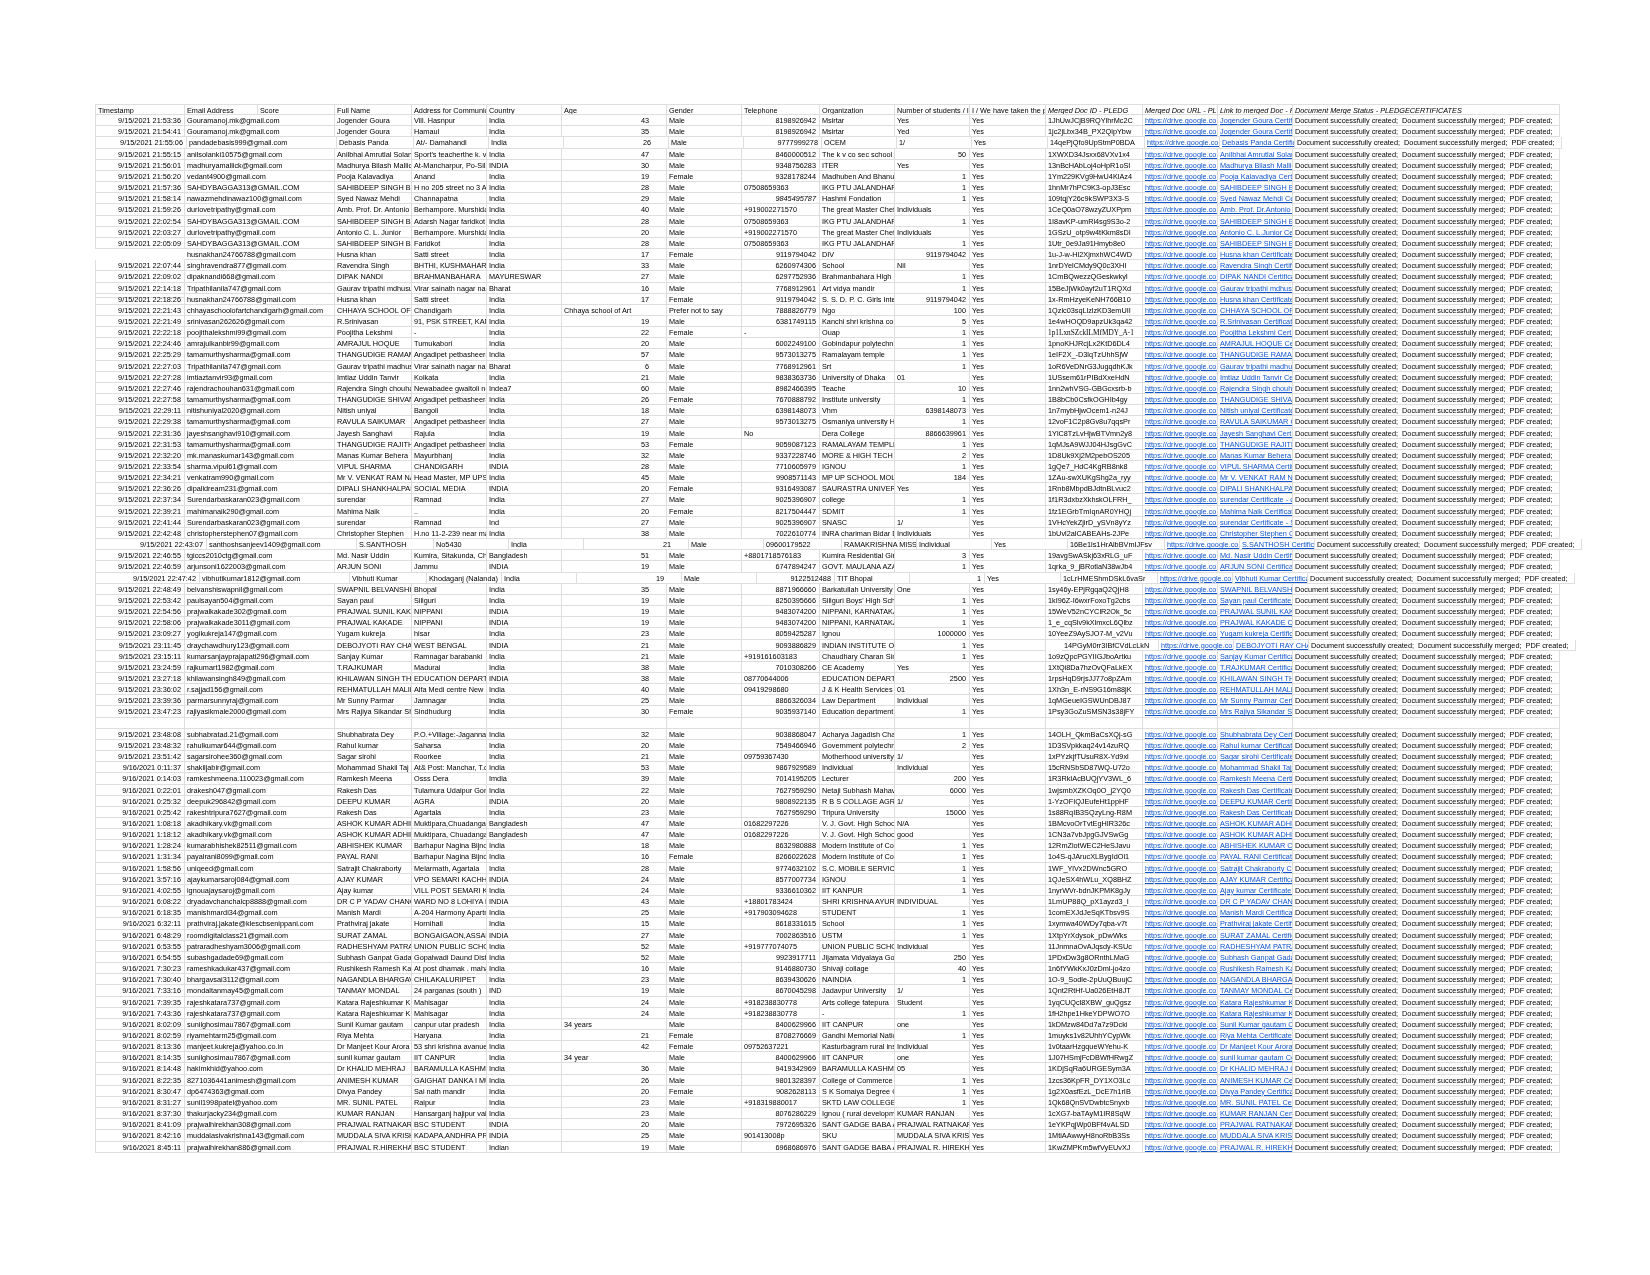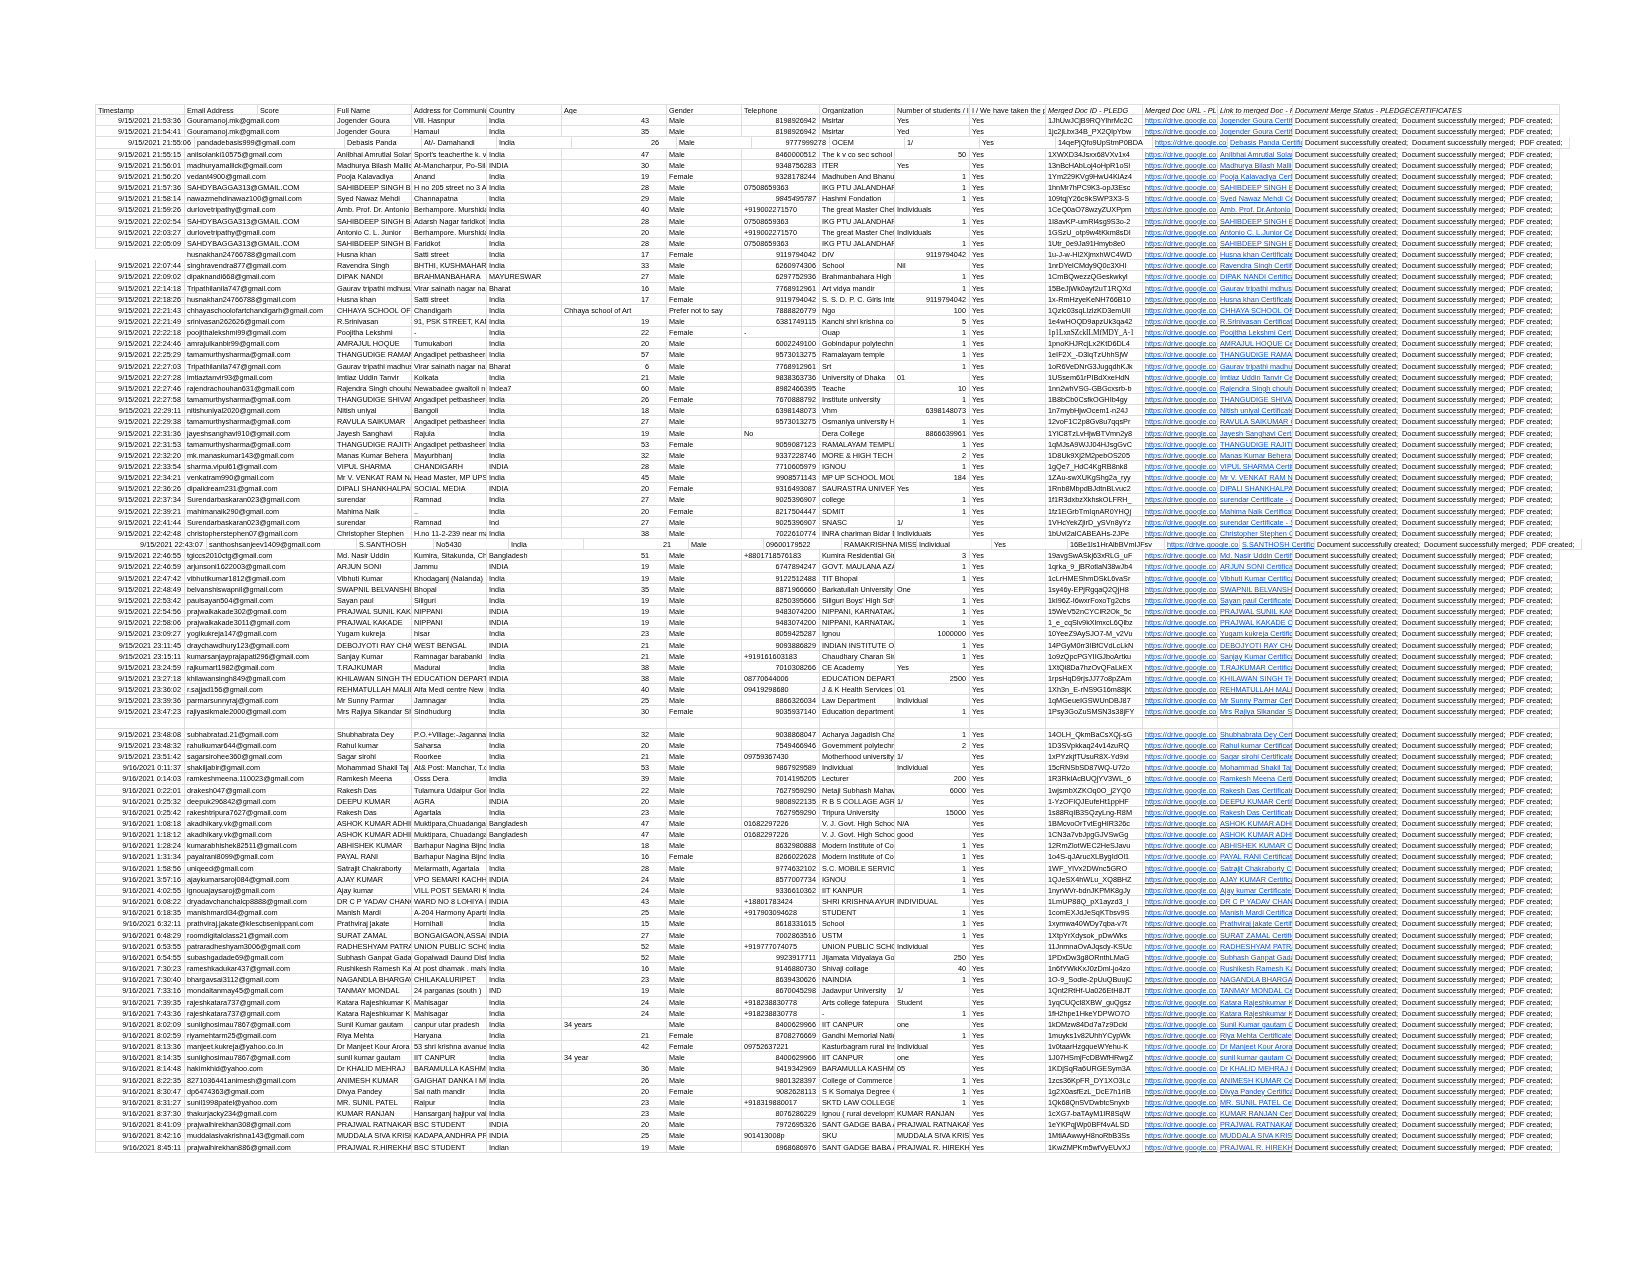--- a/index.html
+++ b/index.html
@@ -72,21 +72,21 @@
         <div class="cell c-tel r" style="width: 78px;">8198926942</div>
         <div class="cell c-org" style="width: 75px;">Msirtar</div>
         <div class="cell c-num" style="width: 75px;">Yed</div>
         <div class="cell c-pledge" style="width: 76px;">Yes</div>
         <div class="cell c-docid" style="width: 97px;">1jc2jLbx34B_PX2QlpYbw</div>
         <div class="cell c-url link" style="width: 75px;">https://drive.google.com/fi</div>
         <div class="cell c-link link" style="width: 75px;">Jogender Goura Certifica</div>
         <div class="cell c-status" style="width: 267px;">Document successfully created;  Document successfully merged;  PDF created;</div>
       </div>
       <div class="row">
-        <div class="cell c-ts r" style="width: 100px;">9/15/2021 21:55:06</div>
+        <div class="cell c-ts r" style="width: 92px;">9/15/2021 21:55:06</div>
         <div class="cell c-email" style="width: 150px;">pandadebasis999@gmail.com</div>
         <div class="cell c-name" style="width: 77px;">Debasis Panda</div>
         <div class="cell c-addr" style="width: 75px;">At/- Damahandi</div>
         <div class="cell c-country" style="width: 75px;">India</div>
         <div class="cell c-age r" style="width: 105px;">26</div>
         <div class="cell c-gender" style="width: 75px;">Male</div>
         <div class="cell c-tel r" style="width: 78px;">9777999278</div>
         <div class="cell c-org" style="width: 75px;">OCEM</div>
         <div class="cell c-num" style="width: 75px;">1/</div>
         <div class="cell c-pledge" style="width: 76px;">Yes</div>
@@ -735,21 +735,21 @@
         <div class="cell c-tel r" style="width: 78px;">6747894247</div>
         <div class="cell c-org" style="width: 75px;">GOVT. MAULANA AZAD</div>
         <div class="cell c-num r" style="width: 75px;">1</div>
         <div class="cell c-pledge" style="width: 76px;">Yes</div>
         <div class="cell c-docid" style="width: 97px;">1qrka_9_jBRotlaN38wJb4</div>
         <div class="cell c-url link" style="width: 75px;">https://drive.google.com/fi</div>
         <div class="cell c-link link" style="width: 75px;">ARJUN SONI Certificate</div>
         <div class="cell c-status" style="width: 267px;">Document successfully created;  Document successfully merged;  PDF created;</div>
       </div>
       <div class="row">
-        <div class="cell c-ts r" style="width: 90px;">9/15/2021 22:47:42</div>
+        <div class="cell c-ts r" style="width: 105px;">9/15/2021 22:47:42</div>
         <div class="cell c-email" style="width: 150px;">vibhutikumar1812@gmail.com</div>
         <div class="cell c-name" style="width: 77px;">Vibhuti Kumar</div>
         <div class="cell c-addr" style="width: 75px;">Khodaganj (Nalanda)</div>
         <div class="cell c-country" style="width: 75px;">India</div>
         <div class="cell c-age r" style="width: 105px;">19</div>
         <div class="cell c-gender" style="width: 75px;">Male</div>
         <div class="cell c-tel r" style="width: 78px;">9122512488</div>
         <div class="cell c-org" style="width: 75px;">TIT Bhopal</div>
         <div class="cell c-num r" style="width: 75px;">1</div>
         <div class="cell c-pledge" style="width: 76px;">Yes</div>
@@ -848,21 +848,21 @@
         <div class="cell c-email" style="width: 150px;">draychawdhury123@gmail.com</div>
         <div class="cell c-name" style="width: 77px;">DEBOJYOTI RAY CHAW</div>
         <div class="cell c-addr" style="width: 75px;">WEST BENGAL</div>
         <div class="cell c-country" style="width: 75px;">INDIA</div>
         <div class="cell c-age r" style="width: 105px;">21</div>
         <div class="cell c-gender" style="width: 75px;">Male</div>
         <div class="cell c-tel r" style="width: 78px;">9093886829</div>
         <div class="cell c-org" style="width: 75px;">INDIAN INSTITUTE OF T</div>
         <div class="cell c-num r" style="width: 75px;">1</div>
         <div class="cell c-pledge" style="width: 76px;">Yes</div>
-        <div class="cell c-docid" style="width: 97px;">14PGyM0rr3IBfCVdLcLkN</div>
+        <div class="cell c-docid" style="width: 97px; margin-left: 16px;">14PGyM0rr3IBfCVdLcLkN</div>
         <div class="cell c-url link" style="width: 75px;">https://drive.google.com/fi</div>
         <div class="cell c-link link" style="width: 75px;">DEBOJYOTI RAY CHAW</div>
         <div class="cell c-status" style="width: 267px;">Document successfully created;  Document successfully merged;  PDF created;</div>
       </div>
       <div class="row">
         <div class="cell c-ts r" style="width: 90px;">9/15/2021 23:15:11</div>
         <div class="cell c-email" style="width: 150px;">kumarsanjayprajapati296@gmail.com</div>
         <div class="cell c-name" style="width: 77px;">Sanjay Kumar</div>
         <div class="cell c-addr" style="width: 75px;">Ramnagar barabanki</div>
         <div class="cell c-country" style="width: 75px;">India</div>

